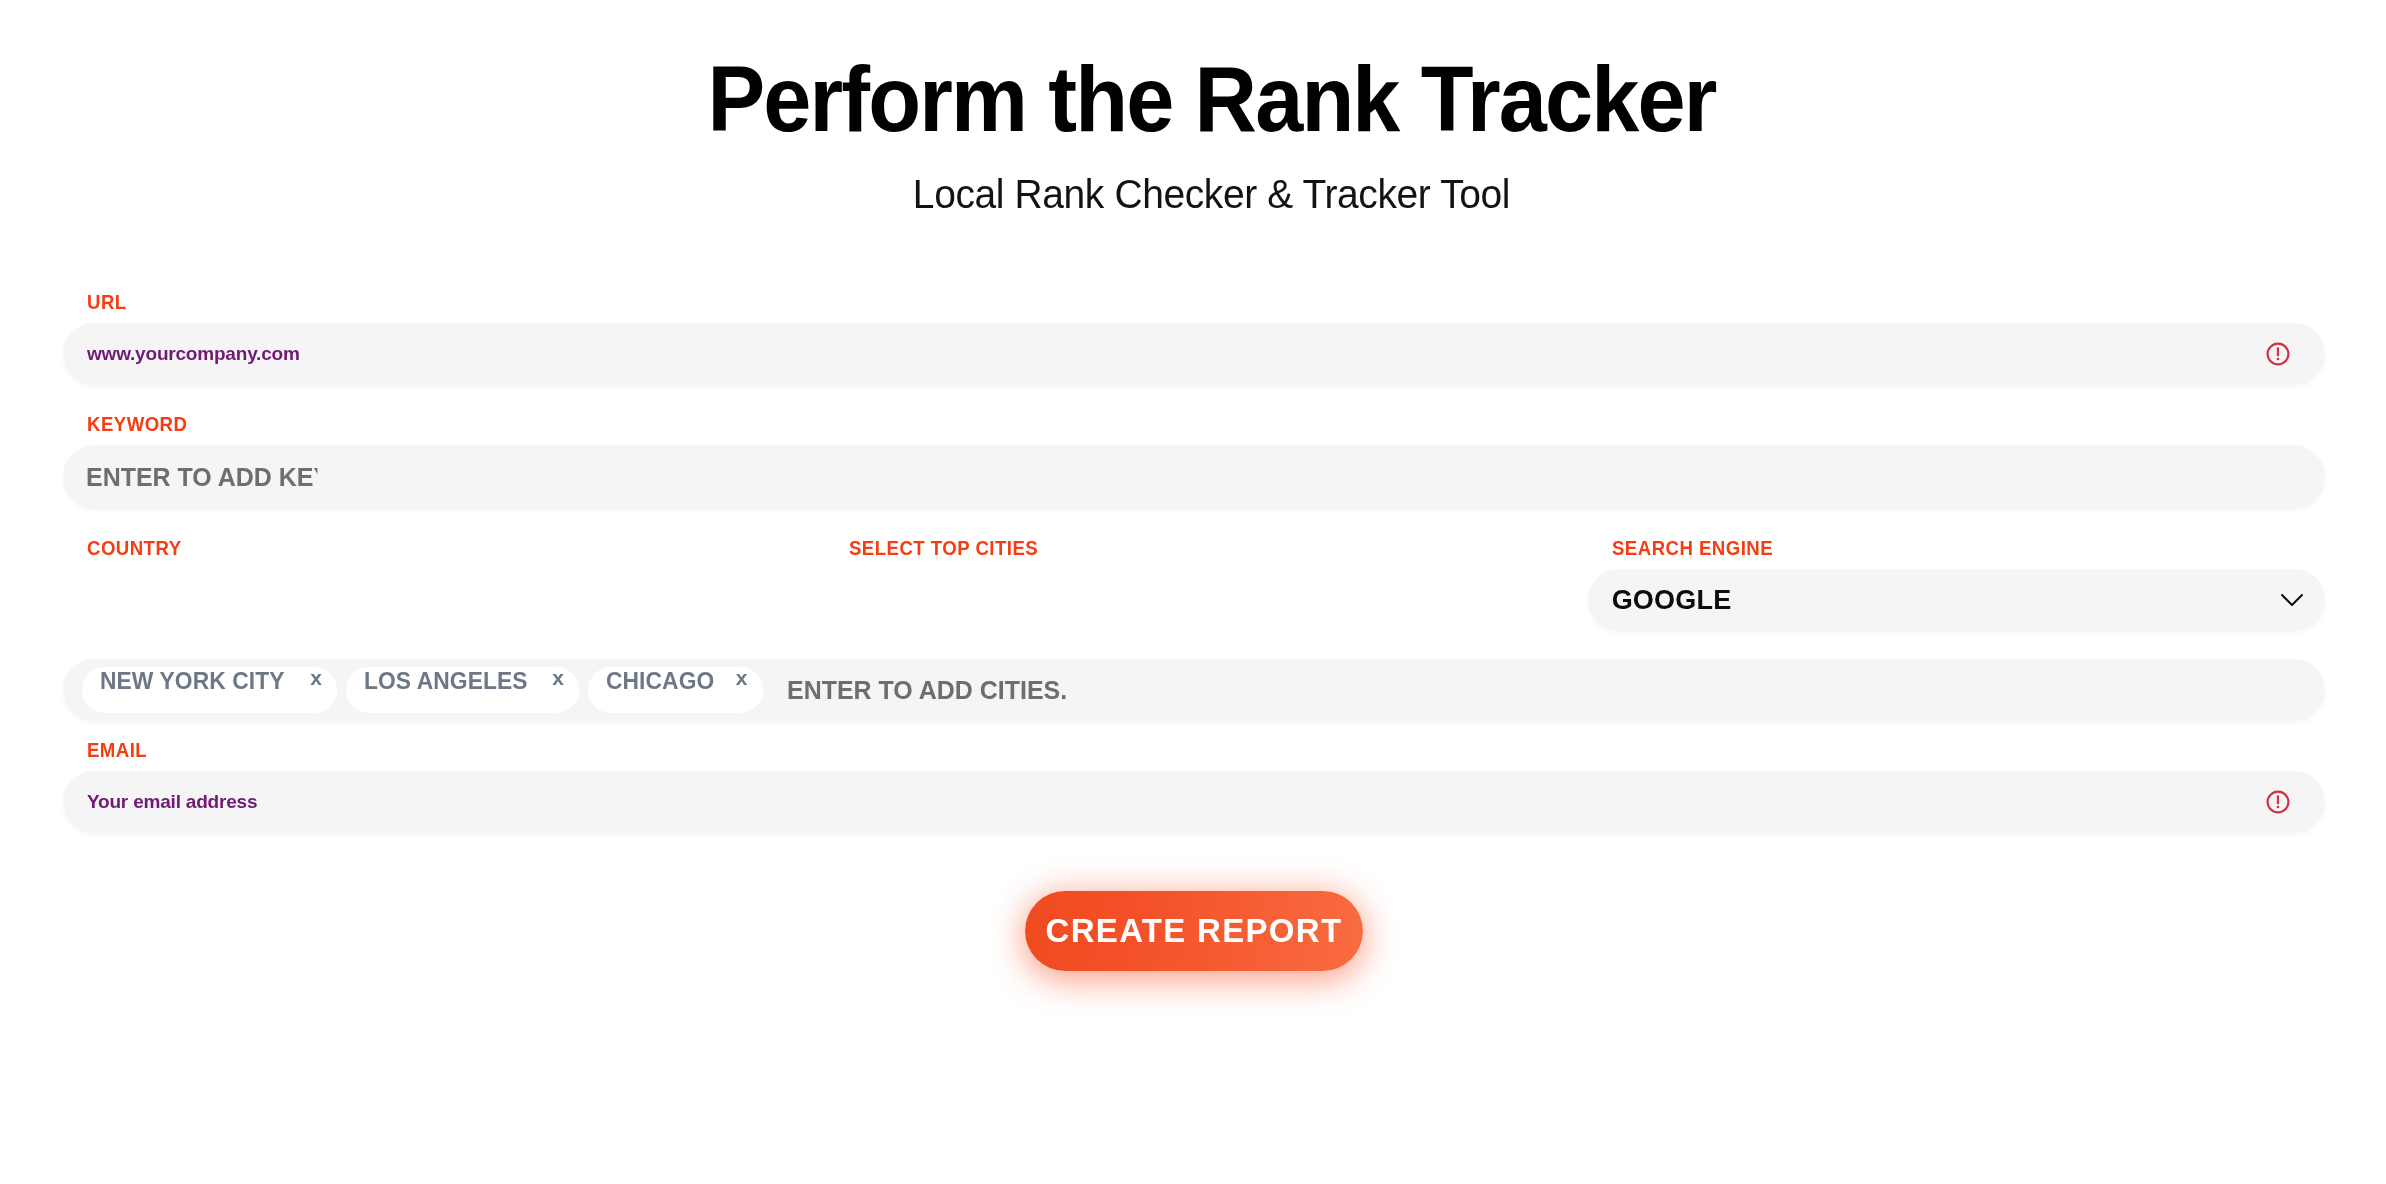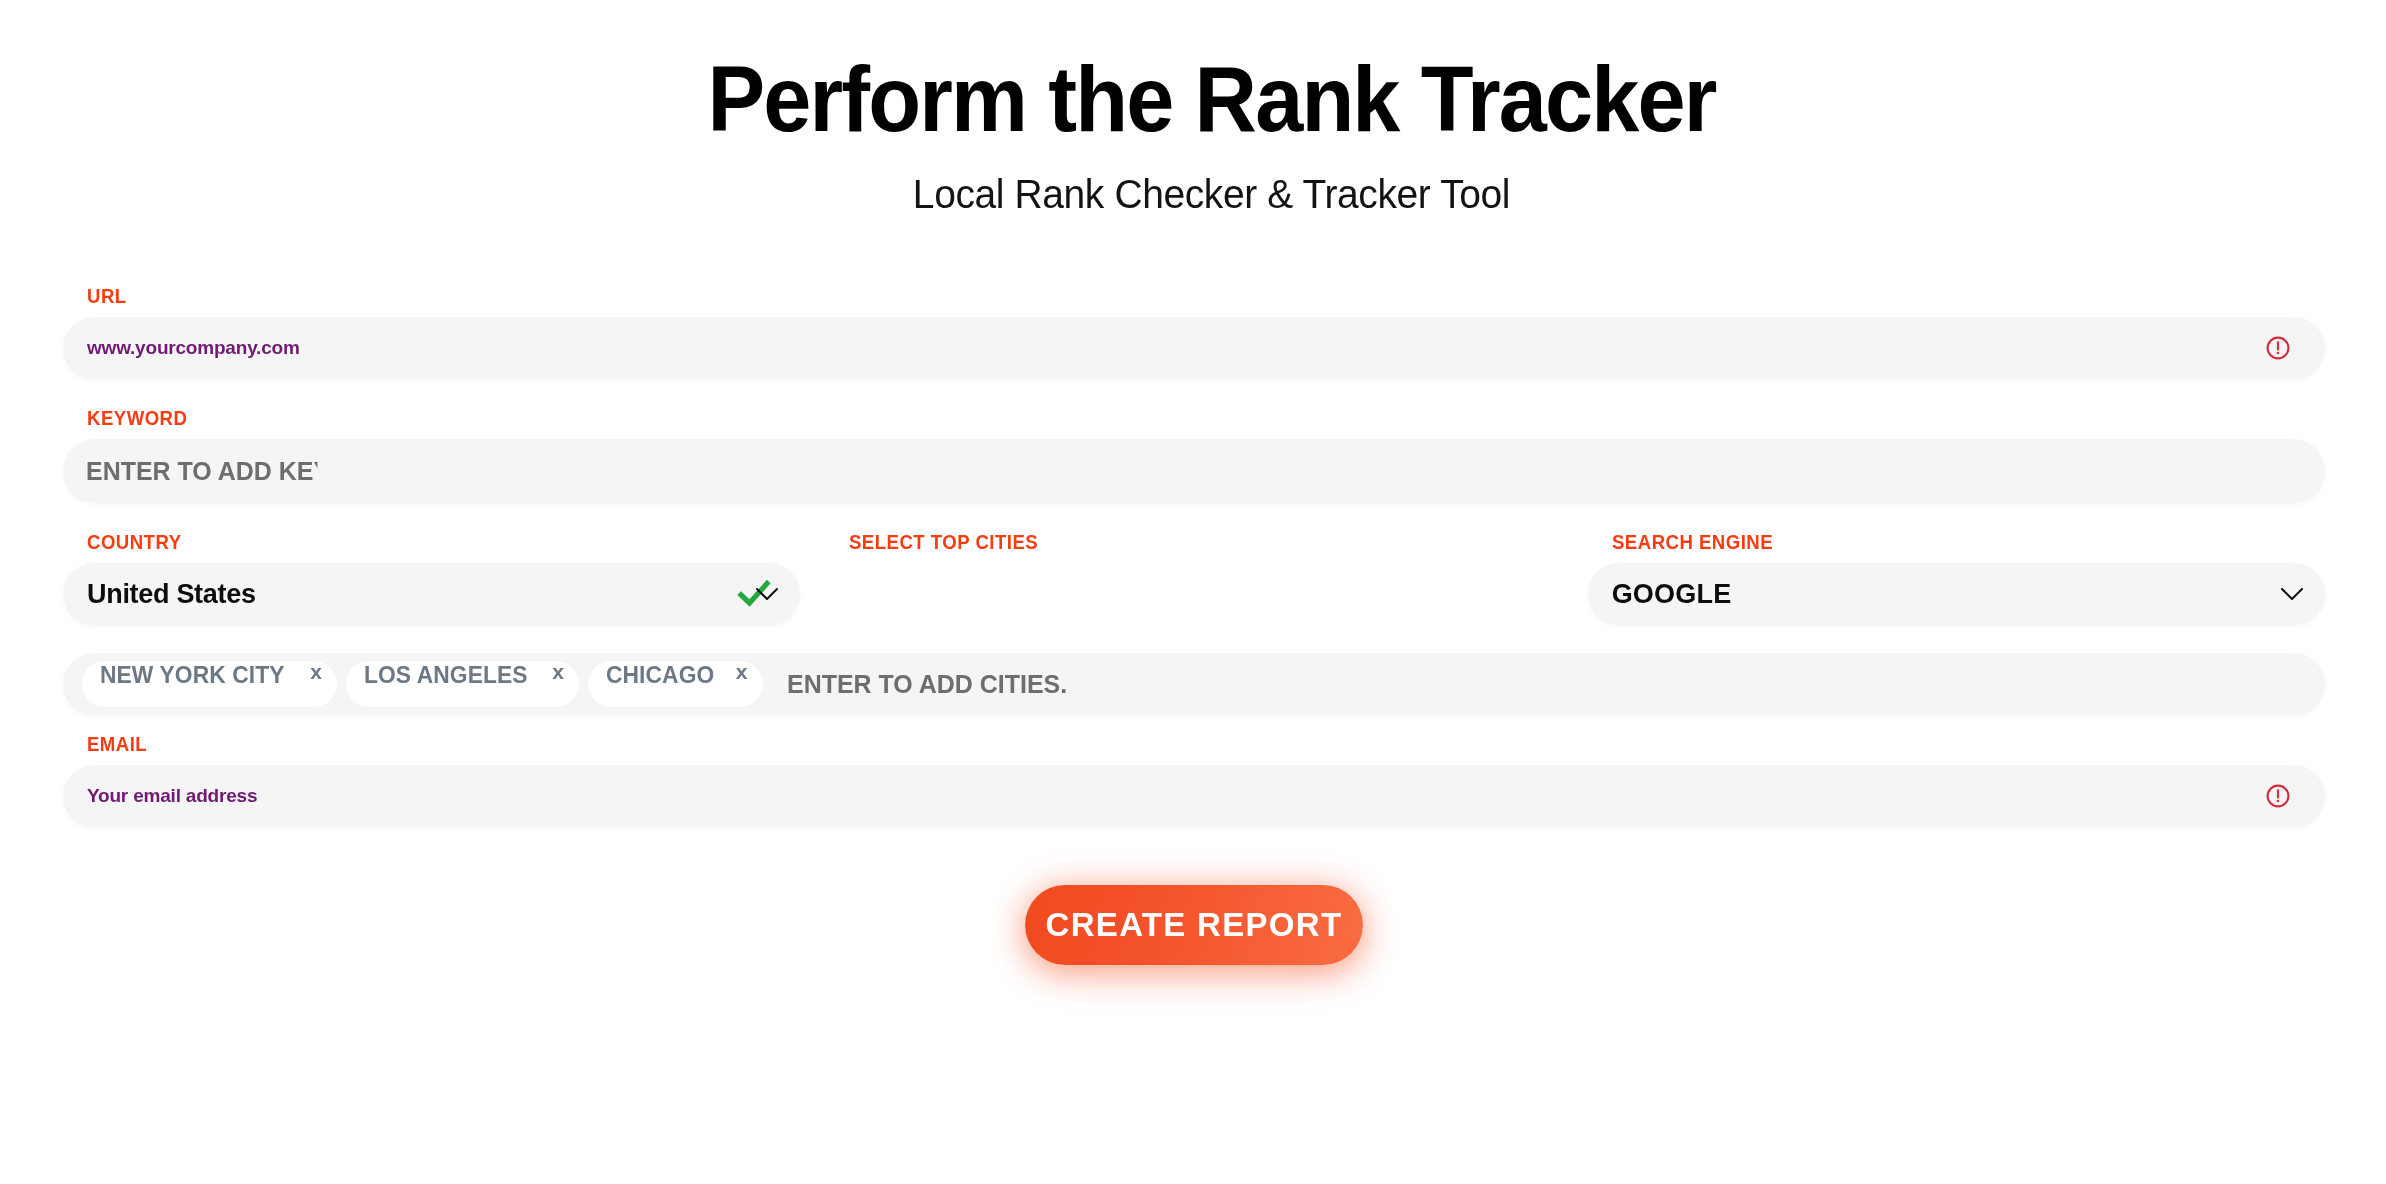--- a/index.html
+++ b/index.html
@@ -40,21 +40,21 @@
     letter-spacing: -0.4px;
     color: #131313;
     transform: scaleX(0.95);
     transform-origin: center;
   }
 
   
   .form {
     position: absolute;
     left: 63px;
-    top: 285px;
+    top: 291px;
     width: 2262px;
   }
 
   .field-label {
     font-size: 20px;
     font-weight: 700;
     letter-spacing: 0.5px;
     color: #f63c11;
     text-transform: uppercase;
     margin-left: 24px;
@@ -266,31 +266,20 @@
     <div class="input-shell tall">
       <span class="placeholder-text caps">ENTER TO ADD KEYWORD</span>
     </div>
 
     <div class="row-gap"></div>
 
     <div class="select-row">
 
       <div class="select-col">
         <label class="field-label">COUNTRY</label>
-        <div class="select-shell">
-          <span class="select-value">United States</span>
-          <span class="select-icons">
-            <svg class="check-mark" viewBox="0 0 34 30" fill="none">
-              <path d="M4 16 L12.5 24 L30 4.5" stroke="#22A83F" stroke-width="5.2" stroke-linecap="square" stroke-linejoin="miter"></path>
-            </svg>
-            <svg class="chev" viewBox="0 0 26 16" fill="none">
-              <path d="M3 3 L13 13 L23 3" stroke="#0d0d0d" stroke-width="2" stroke-linecap="round" stroke-linejoin="round"></path>
-            </svg>
-          </span>
-        </div>
       </div>
 
       <div class="select-col">
         <label class="field-label">SELECT TOP CITIES</label>
       </div>
 
       <div class="select-col">
         <label class="field-label">SEARCH ENGINE</label>
         <div class="select-shell">
           <span class="select-value caps">GOOGLE</span>

